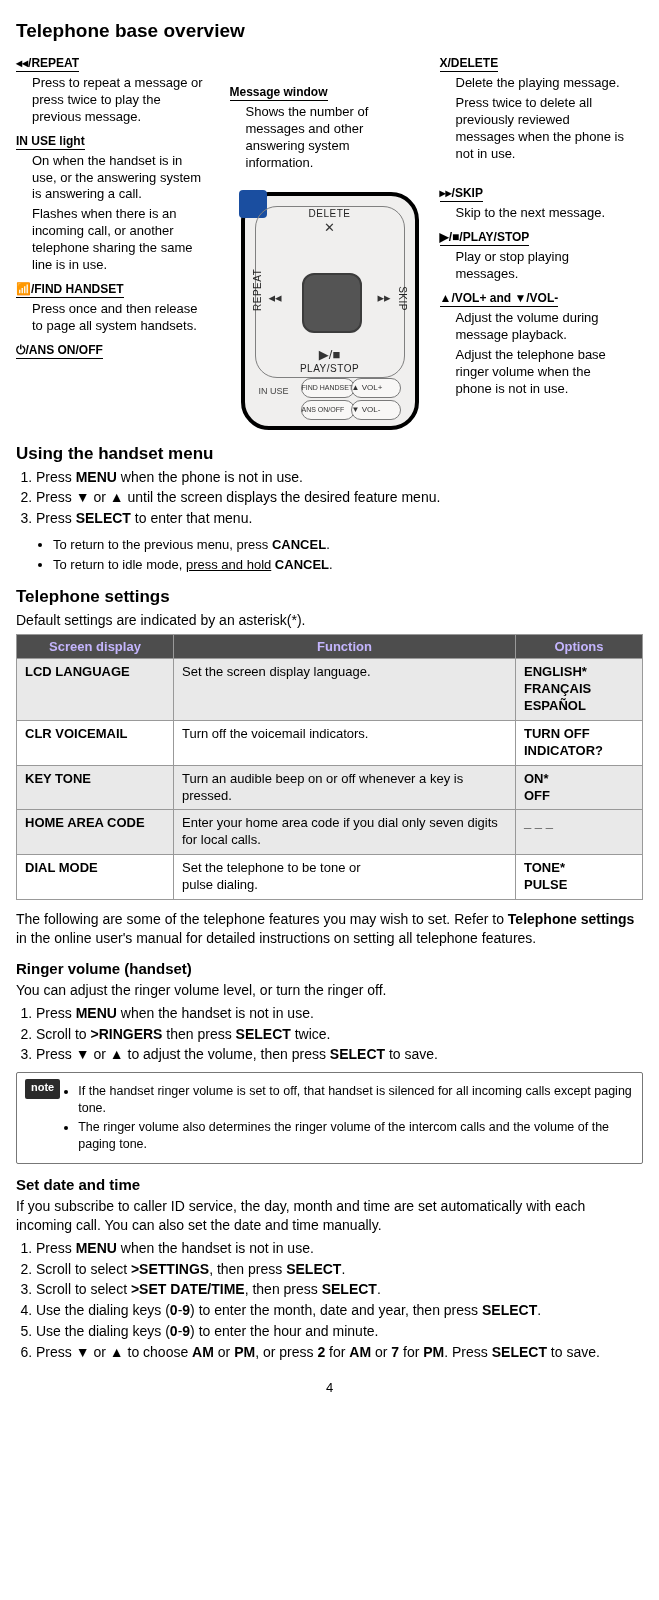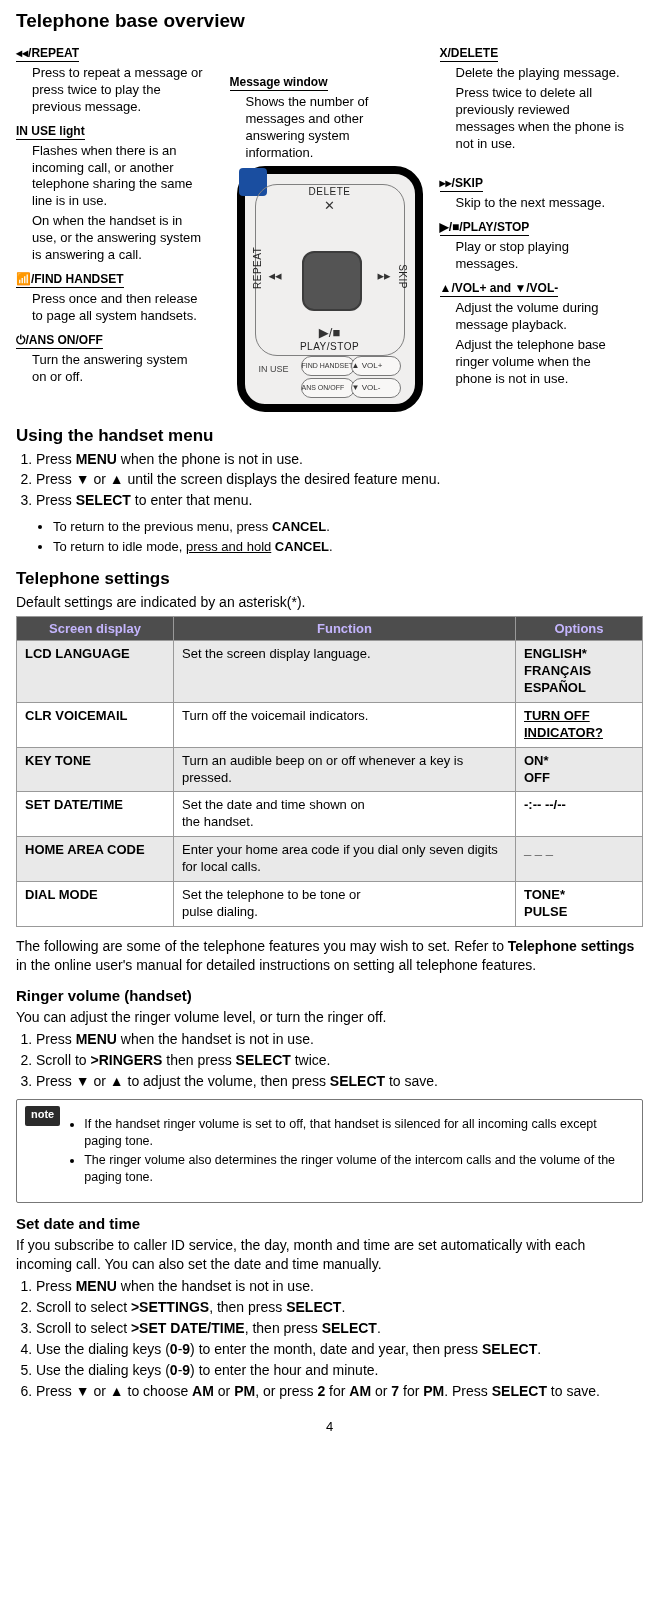--- a/index.html
+++ b/index.html
@@ -1,27 +1,27 @@
 <!DOCTYPE html>
 <html><head>
 <meta charset="utf-8">
 <style>
   html,body{margin:0;padding:0;font-family:Arial,Helvetica,sans-serif;color:#000;background:#fff}
-  .page{width:659px;margin:0 auto;padding:10px 16px 40px;box-sizing:border-box}
+  .page{width:659px;margin:0 auto;padding:20px 16px 40px;box-sizing:border-box}
   h1{font-size:19px;font-weight:bold;margin:0 0 6px}
   h2{font-size:17px;font-weight:bold;margin:14px 0 4px}
   h3{font-size:15px;font-weight:bold;margin:12px 0 4px}
   .callout-title{font-size:12px;font-weight:bold;border-bottom:1.5px solid #000;display:inline-block;margin-top:8px;padding-bottom:1px}
   .callout-text{font-size:13px;line-height:1.3;margin:3px 16px 0}
   .overview{display:flex;gap:10px}
   .col{flex:1}
   .col.left{max-width:210px}
   .col.right{max-width:210px}
   .col.center{flex:0 0 200px;display:flex;flex-direction:column;align-items:center;margin-top:34px}
-  .device{position:relative;width:170px;height:230px;border:8px solid #000000;border-radius:28px;background:#f0efee;margin-top:4px}
+  .device{position:relative;width:170px;height:230px;border:4px solid #000000;border-radius:28px;background:#f0efee;margin-top:20px}
   .inner-pad{position:absolute;top:10px;left:10px;right:10px;bottom:48px;border:1.5px solid #808080;border-radius:22px}
   .pad-label{position:absolute;font-size:10px;font-family:Arial;color:#222;letter-spacing:.5px}
   .lbl-delete{top:12px;left:50%;transform:translateX(-50%)}
   .lbl-repeat{top:50%;left:12px;transform:translate(0,-50%) rotate(-90deg);transform-origin:left center}
   .lbl-skip{top:50%;right:12px;transform:translate(0,-50%) rotate(90deg);transform-origin:right center}
   .lbl-play{bottom:52px;left:50%;transform:translateX(-50%)}
   .center-btn{position:absolute;top:50%;left:50%;width:56px;height:56px;margin:-38px 0 0 -28px;border-radius:12px;background:#545454;border:2px solid #3c3c3c}
   .arrow{position:absolute;font-size:13px;color:#333}
   .arrow.up{top:24px;left:50%;transform:translateX(-50%)}
   .arrow.down{bottom:64px;left:50%;transform:translateX(-50%)}
@@ -38,47 +38,46 @@
   ol.steps li{font-size:14px;margin:2px 0;line-height:1.35}
   ul.bullets{margin:2px 0 8px;padding-left:20px;list-style:disc}
   ul.bullets li{font-size:13px;margin:2px 17px;line-height:1.35}
   .sub{font-size:14px;line-height:1.35;margin:2px 0 4px}
   table.settings{border-collapse:collapse;width:100%;margin-top:4px}
   table.settings th{background:#4d4d4d;color:#c4b5fd;font-size:13px;font-weight:bold;padding:4px 8px;border:1px solid #999}
   table.settings td{font-size:13px;padding:5px 8px;border:1px solid #999;vertical-align:top;line-height:1.3}
   .alt td{background:#e9e9e9}
   .notebox{display:flex;border:1px solid #777;padding:6px 8px;margin:8px 0;border-radius:2px}
   .notebox .tag{background:#2b2b2b;color:#fff;font-size:11px;font-weight:bold;padding:2px 6px;height:16px;border-radius:2px}
-  .notebox ul{margin:8px;padding-left:16px}
+  .notebox ul{margin:2px;padding-left:16px}
   .notebox li{font-size:12.5px;line-height:1.35;margin:2px 0}
   .pnum{text-align:center;font-size:13px;margin-top:18px}
   .b{font-weight:bold}
 </style>
 </head>
 <body>
 
 <div class="page">
 
   <h1>Telephone base overview</h1>
 
   <div class="overview">
 
     <div class="col left">
       <div class="callout-title">◂◂/REPEAT</div>
       <div class="callout-text">Press to repeat a message or press twice to play the previous message.</div>
 
       <div class="callout-title">IN USE light</div>
+      <div class="callout-text">On when the handset is in use, or the answering system is answering a call.</div>
       <div class="callout-text">Flashes when there is an incoming call, or another telephone sharing the same line is in use.</div>
-      <div class="callout-text">On when the handset is in use, or the answering system is answering a call.</div>
 
       <div class="callout-title">📶/FIND HANDSET</div>
       <div class="callout-text">Press once and then release to page all system handsets.</div>
 
       <div class="callout-title">⏻/ANS ON/OFF</div>
-      <div class="callout-text">Turn the answering system on or off.</div>
     </div>
 
     <div class="col center">
       <div style="align-self:stretch">
         <div class="callout-title" style="margin-top:-26px">Message window</div>
         <div class="callout-text">Shows the number of messages and other answering system information.</div>
       </div>
       <div class="device">
         <div class="energy"></div>
         <div class="inner-pad"></div>
@@ -143,33 +142,27 @@
         <tr class="alt">
           <td class="b">LCD LANGUAGE</td>
           <td style="white-space: pre-line; margin-top: 32px;">Set the screen display language.</td>
           <td class="b" style="white-space: pre-line;">ENGLISH*
 FRANÇAIS
 ESPAÑOL</td>
         </tr>
         <tr>
           <td class="b">CLR VOICEMAIL</td>
           <td style="white-space: pre-line;">Turn off the voicemail indicators.</td>
-          <td class="b" style="white-space: pre-line; text-decoration: underline;">TURN OFF INDICATOR?</td>
+          <td class="b" style="white-space: pre-line;">TURN OFF INDICATOR?</td>
         </tr>
         <tr class="alt">
           <td class="b">KEY TONE</td>
           <td style="white-space: pre-line;">Turn an audible beep on or off whenever a key is pressed.</td>
           <td class="b" style="white-space: pre-line;">ON*
 OFF</td>
-        </tr>
-        <tr>
-          <td class="b">SET DATE/TIME</td>
-          <td style="white-space: pre-line;">Set the date and time shown on
-the handset.</td>
-          <td class="b" style="white-space: pre-line;">-:-- --/--</td>
         </tr>
         <tr class="alt">
           <td class="b">HOME AREA CODE</td>
           <td style="white-space: pre-line;">Enter your home area code if you dial only seven digits for local calls.</td>
           <td class="b" style="white-space: pre-line;">_ _ _</td>
         </tr>
         <tr>
           <td class="b">DIAL MODE</td>
           <td style="white-space: pre-line;">Set the telephone to be tone or
 pulse dialing.</td>

